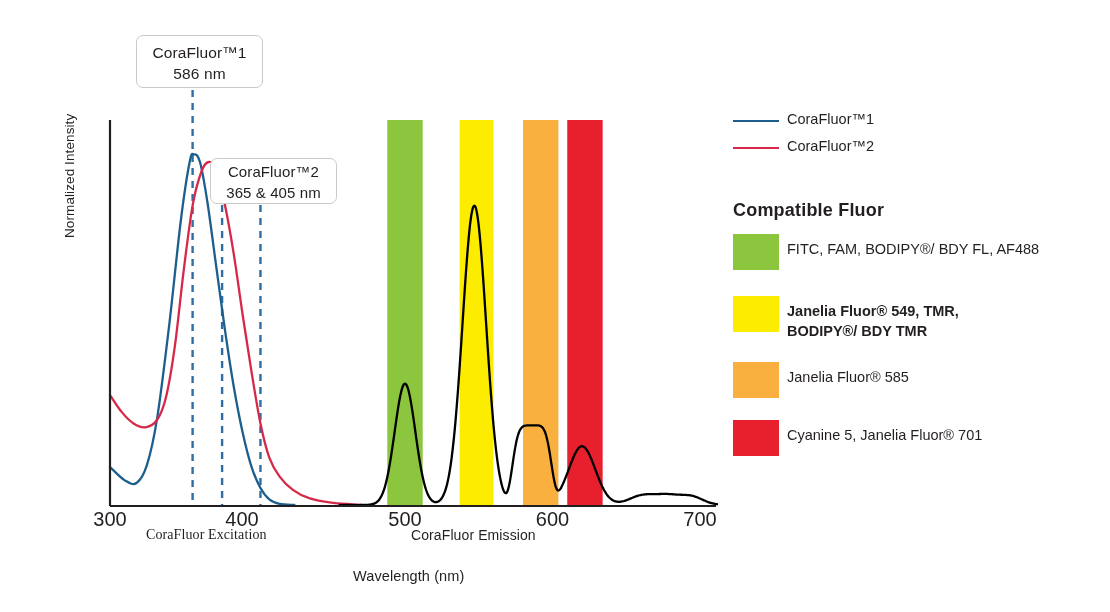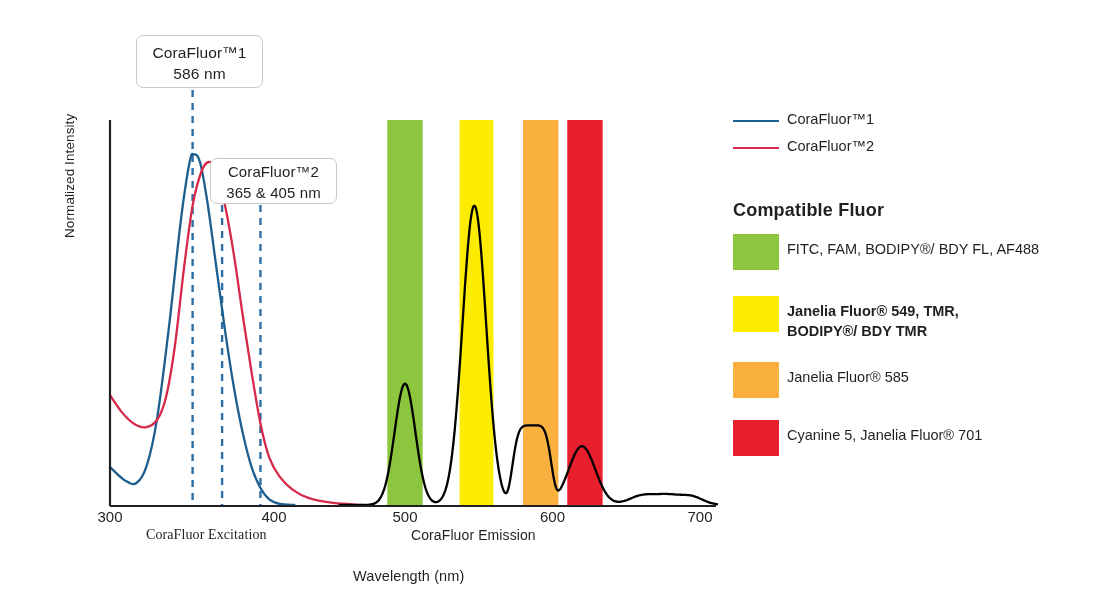--- a/index.html
+++ b/index.html
@@ -51,21 +51,21 @@
     transform: rotate(-90deg);
     transform-origin: 0 0;
     font-size: 13.5px;
   }
   #xlabel-excitation { left: 146px; top: 527px; font-family: Liberation Serif, serif; }
   #xlabel-emission   { left: 411px; top: 527px; }
   #xlabel-main       { left: 353px; top: 568px; font-size: 14.5px; }
 
   .tick-label {
     position: absolute;
-    font-size: 15px;
+    font-size: 20px;
     color: #231f20;
     text-align: center;
     width: 40px;
   }
 
   
   #legend {
     position: absolute;
     left: 733px;
     top: 108px;
@@ -149,21 +149,21 @@
       <line x1="338.625" y1="505" x2="360.75" y2="505" stroke="#000000" stroke-width="2.3"></line>
     </g>
   <g id="axes-group">
     <line x1="110" y1="120" x2="110" y2="506" stroke="#231f20" stroke-width="2.2"></line>
     <line x1="110" y1="506" x2="716" y2="506" stroke="#231f20" stroke-width="2.2"></line>
   </g>
 </svg>
 
 <div id="ticks">
     <div class="tick-label" style="left: 90px; top: 508px;">300</div>
-    <div class="tick-label" style="left: 254px; top: 508px; text-align: center;">400</div>
+    <div class="tick-label" style="left: 222px; top: 508px; text-align: center;">400</div>
     <div class="tick-label" style="left: 385px; top: 508px;">500</div>
     <div class="tick-label" style="left: 532.5px; top: 508px;">600</div>
     <div class="tick-label" style="left: 680px; top: 508px;">700</div>
   </div>
 
 <div class="axis-title" id="ylabel">Normalized Intensity</div>
 <div class="axis-title" id="xlabel-excitation">CoraFluor Excitation</div>
 <div class="axis-title" id="xlabel-emission">CoraFluor Emission</div>
 <div class="axis-title" id="xlabel-main">Wavelength (nm)</div>
 

